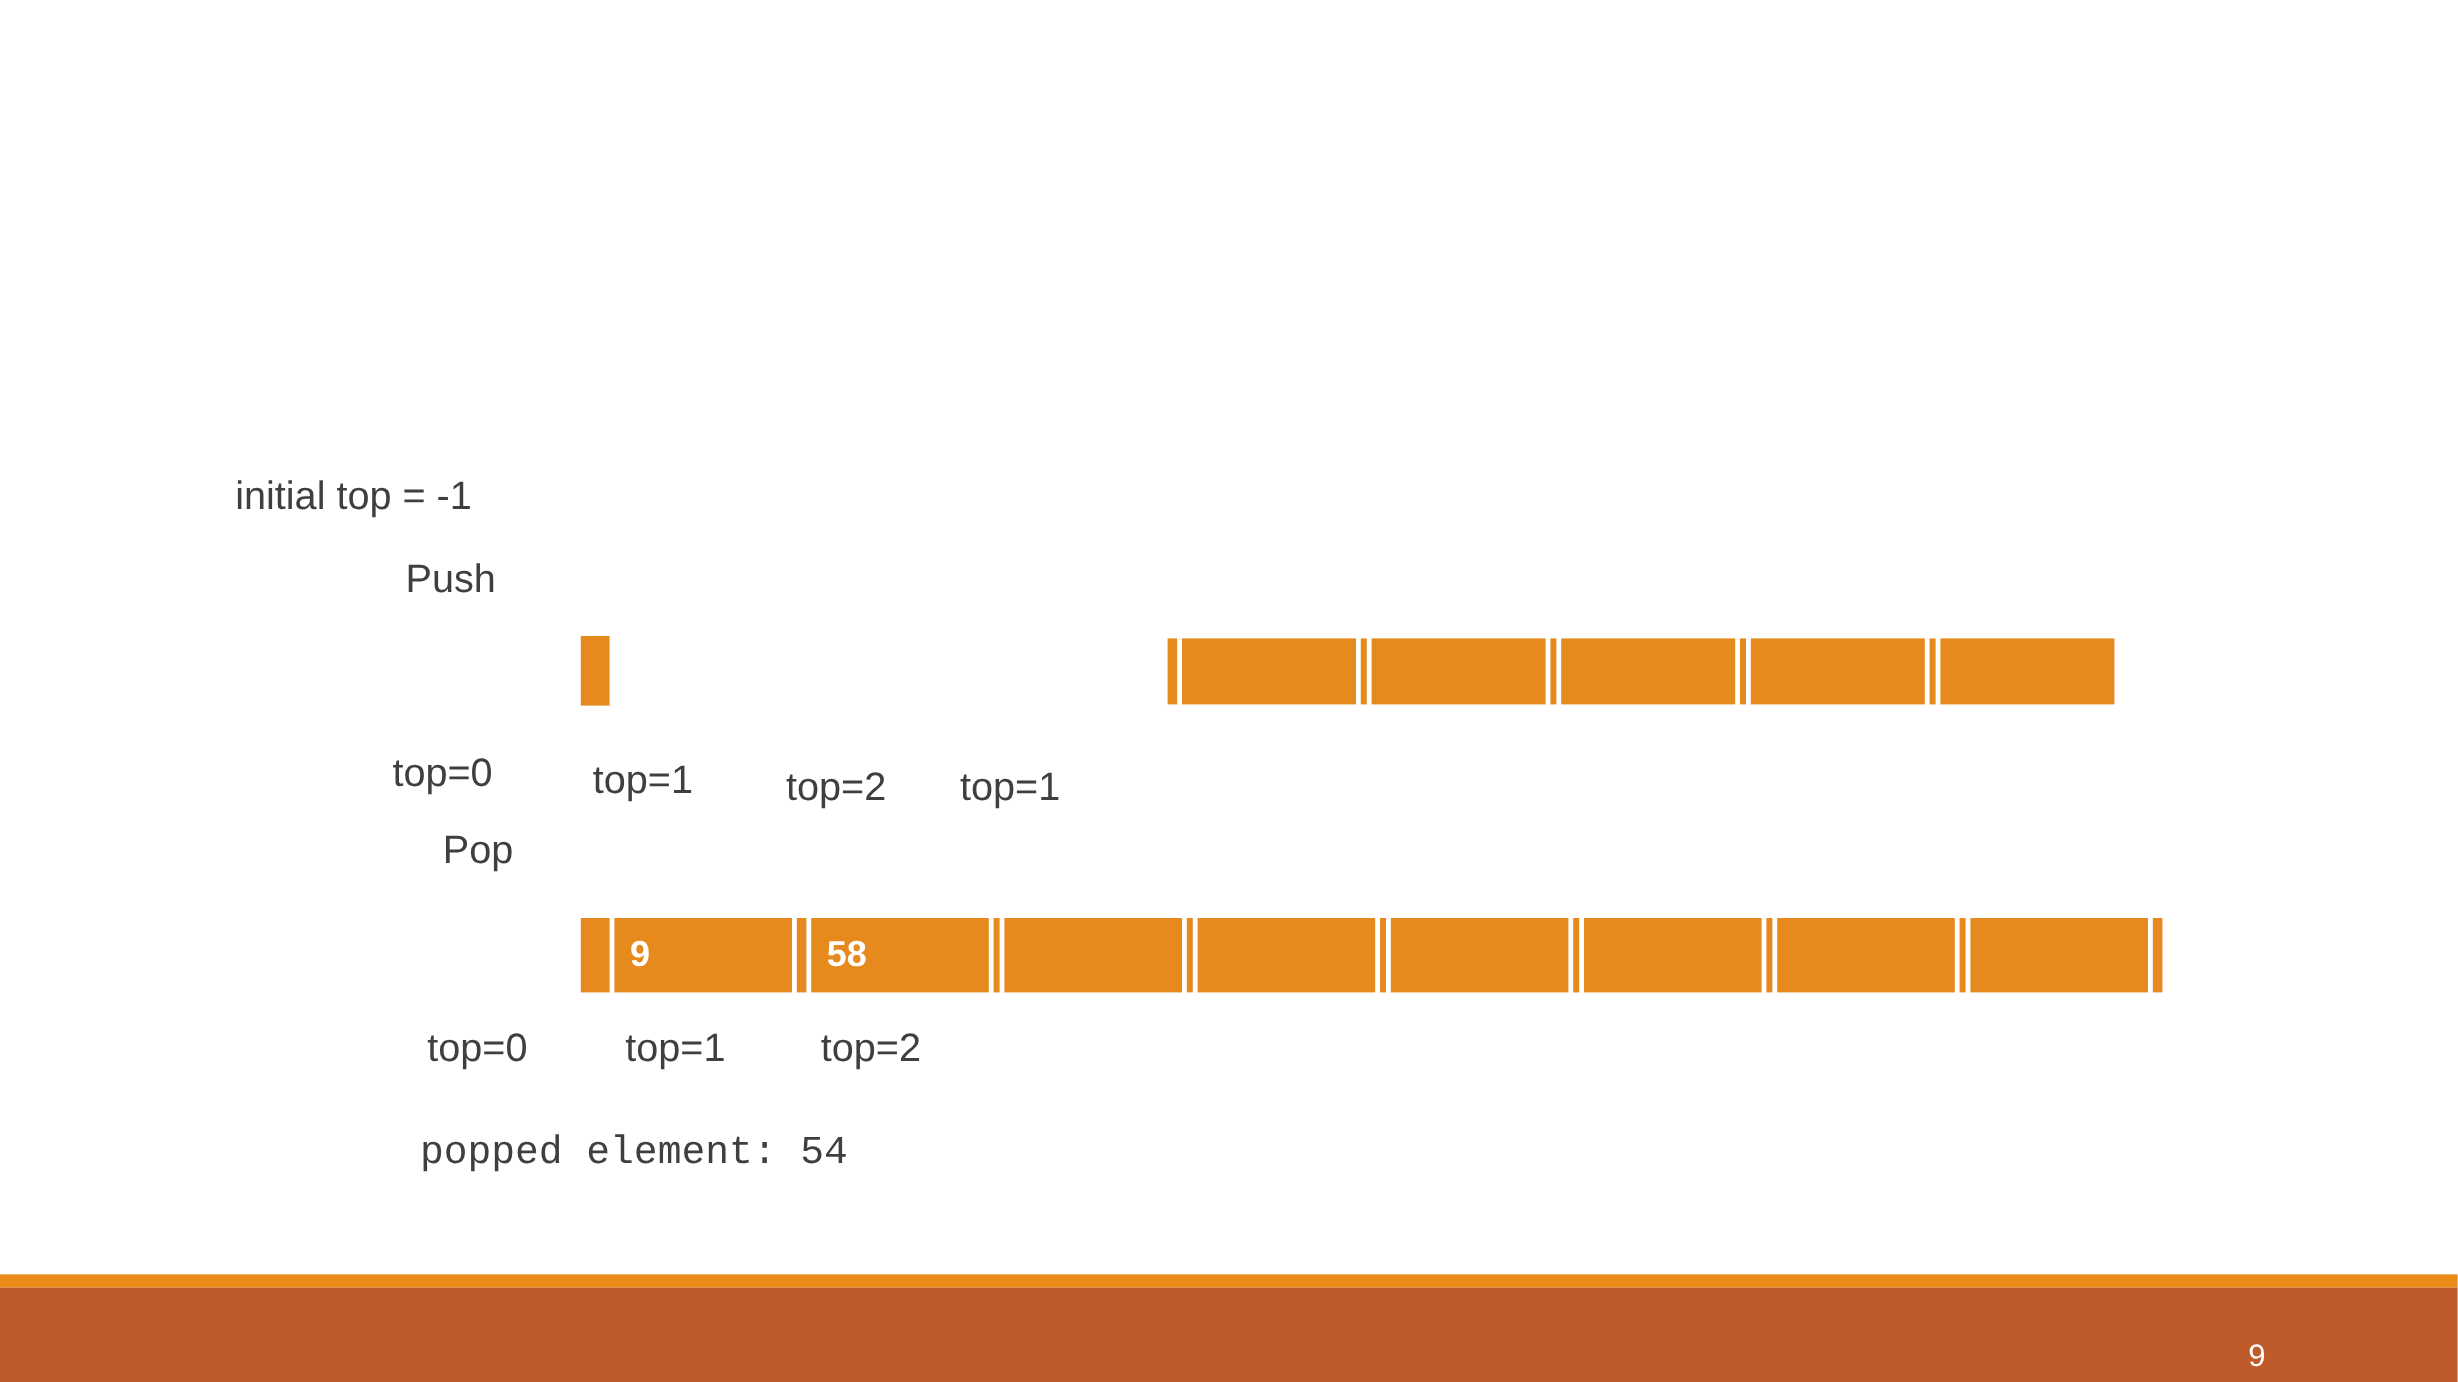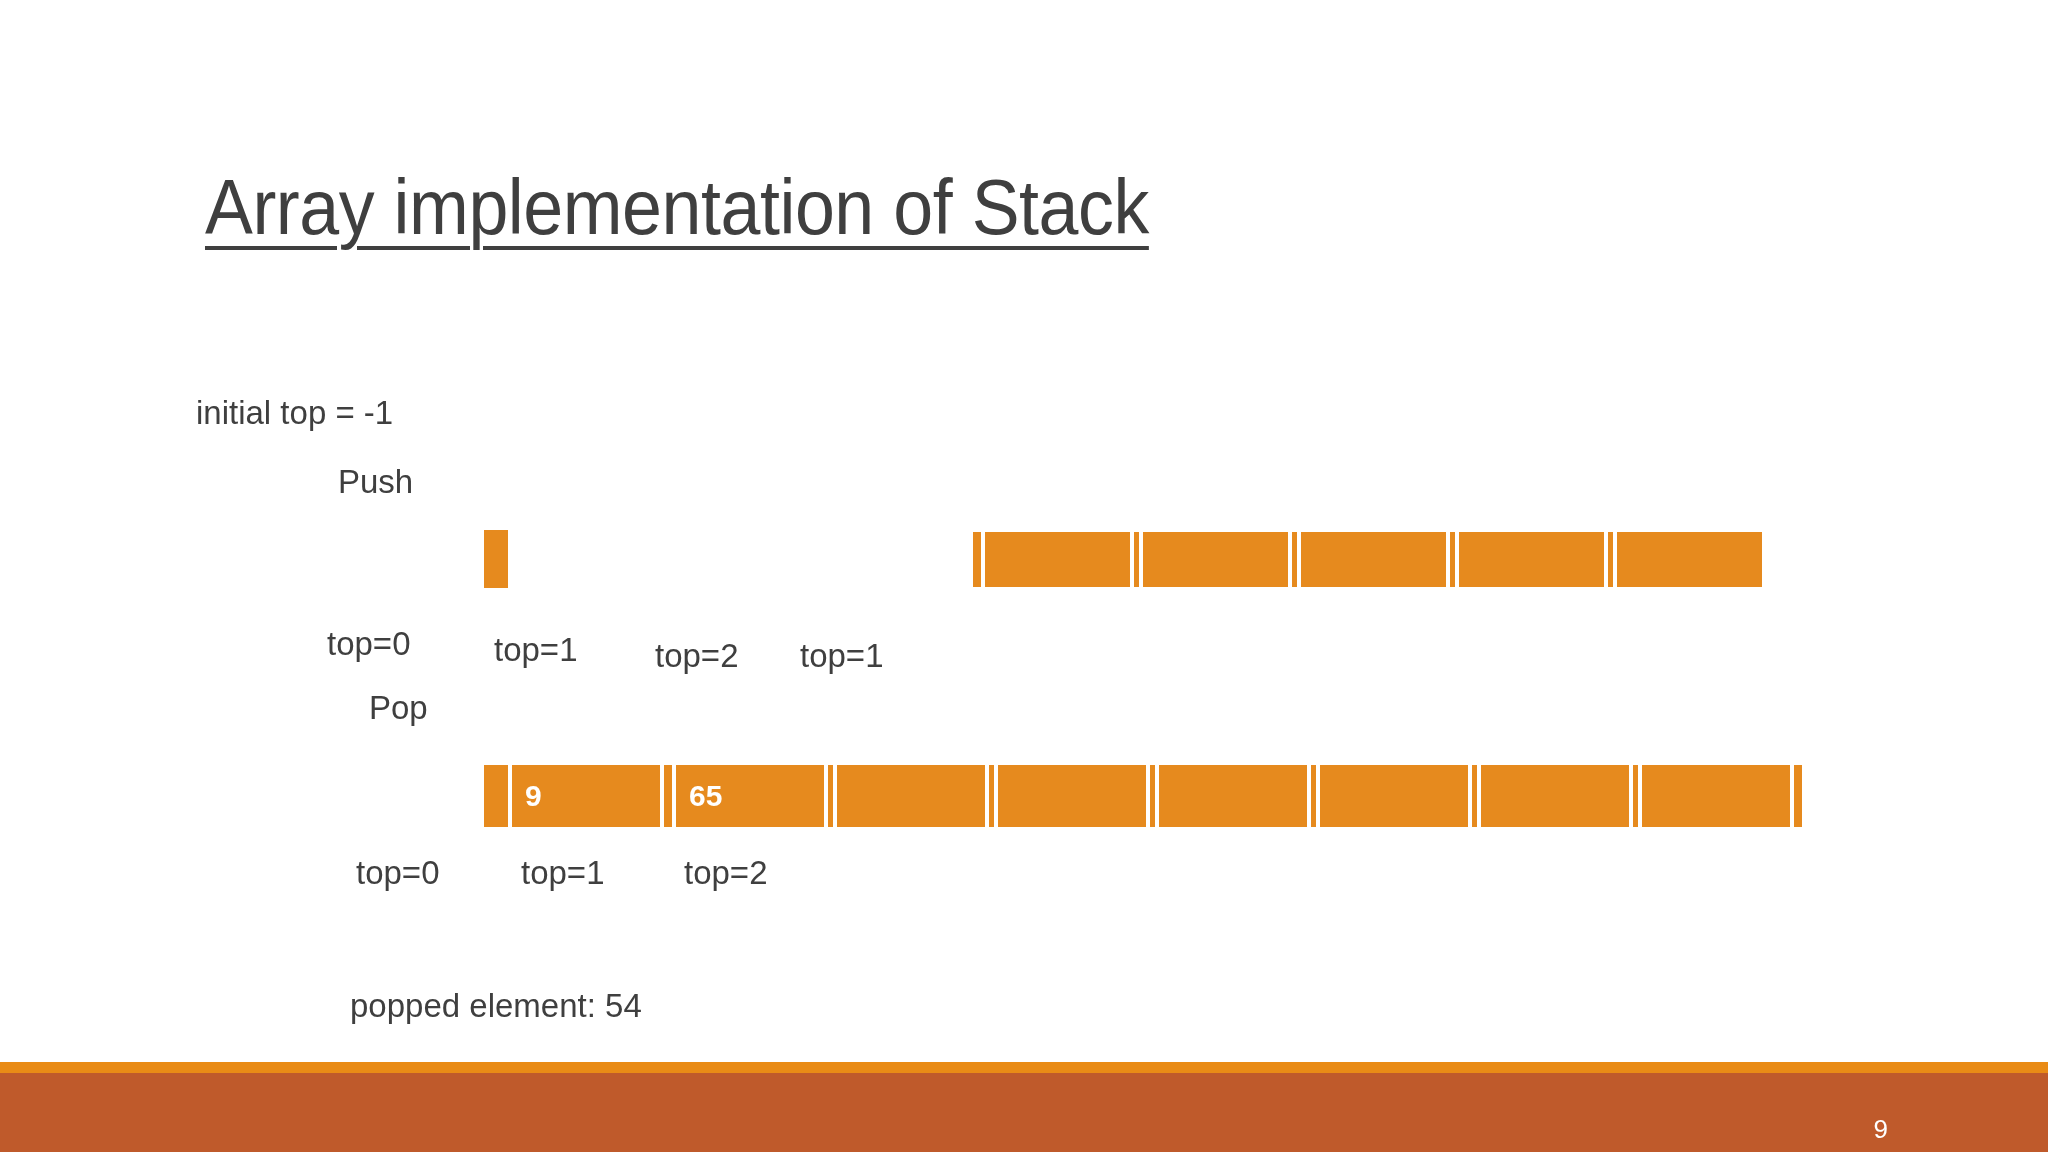--- a/index.html
+++ b/index.html
@@ -104,23 +104,20 @@
     font-size: 26px;
     line-height: 1;
     font-weight: 400;
   }
 </style>
 </head>
 <body>
 
 <div id="slide">
 
-  <div id="title-block">
-    <div id="title-text">Array implementation of Stack</div>
-  </div>
 
   <div class="lbl" style="left:196px; top:395px;">initial  top = -1</div>
 
   <div class="lbl" style="left:338px; top:464px;">Push</div>
 
   <div class="bar-row" id="push-row-left" style="left:484px; top:530px; height:58px;">
       <div class="cell" style="width: 24px; margin-right: 0px;"></div>
     </div>
 
   <div class="bar-row" id="push-row-right" style="left:973px; top:532px; height:55px;">
@@ -143,40 +140,40 @@
 
   <div class="lbl" style="left:369px; top:690px;">Pop</div>
 
   <div class="bar-row" id="pop-row" style="left:484px; top:765px; height:62px;">
       <div class="cell" style="width: 24px; margin-right: 4px;"></div>
       <div class="cell" style="width: 148px; margin-right: 4px;">
         <span class="cell-val">9</span>
       </div>
       <div class="cell" style="width: 8px; margin-right: 4px;"></div>
       <div class="cell" style="width: 148px; margin-right: 4px;">
-        <span class="cell-val">65</span>
+        <span class="cell-val">58</span>
       </div>
       <div class="cell" style="width: 5px; margin-right: 4px;"></div>
       <div class="cell" style="width: 148px; margin-right: 4px;"></div>
       <div class="cell" style="width: 5px; margin-right: 4px;"></div>
       <div class="cell" style="width: 148px; margin-right: 4px;"></div>
       <div class="cell" style="width: 5px; margin-right: 4px;"></div>
       <div class="cell" style="width: 148px; margin-right: 4px;"></div>
       <div class="cell" style="width: 5px; margin-right: 4px;"></div>
       <div class="cell" style="width: 148px; margin-right: 4px;"></div>
       <div class="cell" style="width: 5px; margin-right: 4px;"></div>
       <div class="cell" style="width: 148px; margin-right: 4px;"></div>
       <div class="cell" style="width: 5px; margin-right: 4px;"></div>
       <div class="cell" style="width: 148px; margin-right: 4px;"></div>
       <div class="cell" style="width: 8px; margin-right: 0px;"></div>
     </div>
 
   <div class="lbl" style="left:356px; top:855px;">top=0</div>
   <div class="lbl" style="left:521px; top:855px;">top=1</div>
   <div class="lbl" style="left:684px; top:855px;">top=2</div>
 
-  <div class="lbl" style="left:350px; top:988px;">popped element: 54</div>
+  <div class="lbl" style="left:350px; top:943px;font-family:Liberation Mono, monospace;">popped element: 54</div>
 
   <div id="footer-accent"></div>
   <div id="footer-band"></div>
   <div id="page-number">9</div>
 
 </div>
 
 </body></html>

